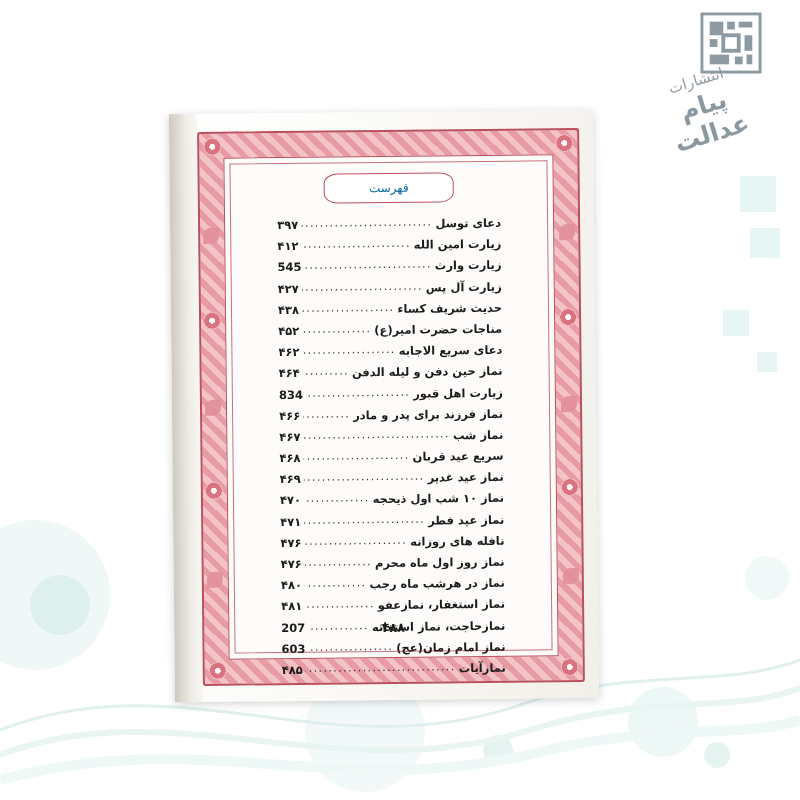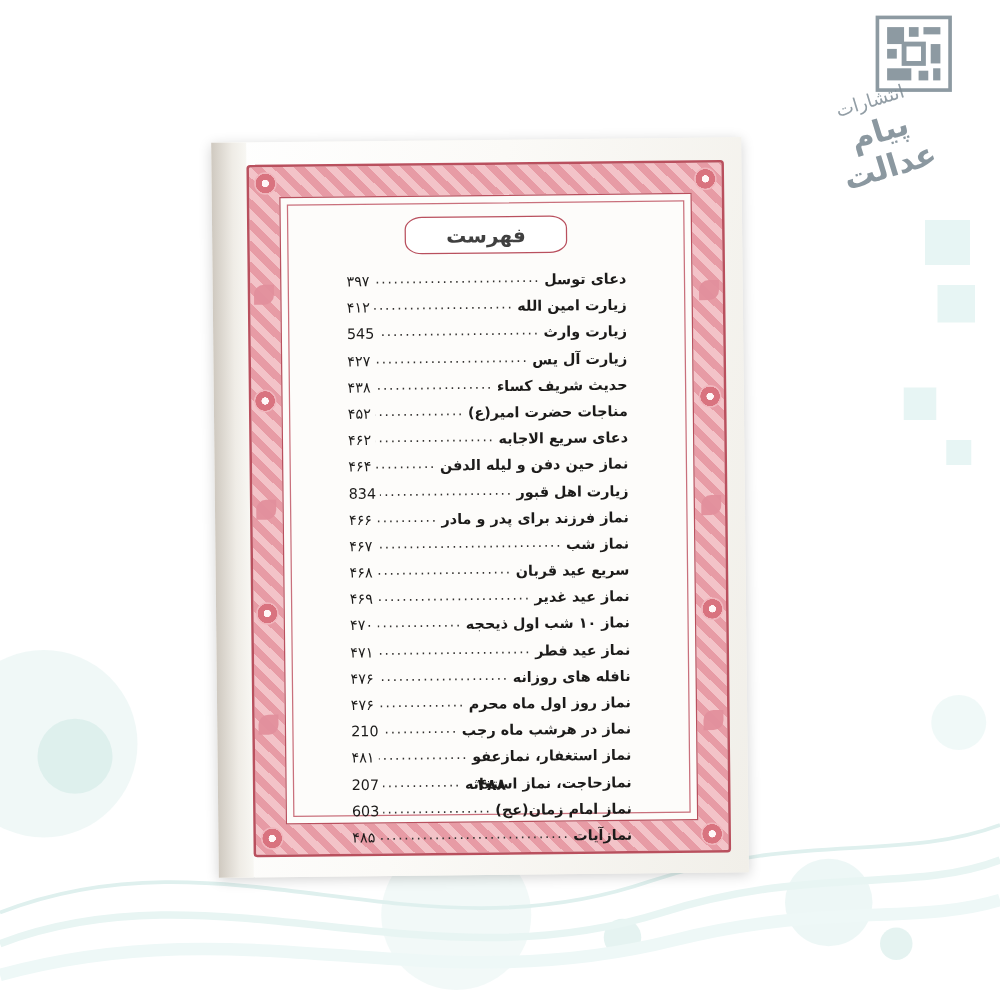--- a/index.html
+++ b/index.html
@@ -179,23 +179,23 @@
     height: 28px;
     background: #ffffff;
     border: 1.5px solid #b9505e;
     border-radius: 14px / 10px;
     display: flex;
     align-items: center;
     justify-content: center;
   }
   .cartouche span {
     font-family: "DejaVu Sans", sans-serif;
-    font-size: 16px;
-    color: #404040;
-    font-weight: bold;
+    font-size: 12px;
+    color: #0369a1;
+    font-weight: normal;
   }
 
   
   .toc {
     position: absolute;
     left: 52px;
     right: 52px;
     top: 60px;
     bottom: 54px;
     direction: rtl;
@@ -220,21 +220,21 @@
     margin: 0 3px;
     overflow: hidden;
     line-height: 1;
     color: #33312f;
     font-size: 11px;
     letter-spacing: 1.4px;
     transform: translateY(-2px);
   }
   .toc-page {
     flex: 0 0 auto;
-    font-weight: normal;
+    font-weight: bold;
     direction: ltr;
     unicode-bidi: embed;
   }
 
   .folio {
     position: absolute;
     left: 0;
     right: 0;
     bottom: 22px;
     text-align: center;
@@ -397,21 +397,21 @@
               <span class="toc-page">۴۷۶</span>
             </div>
             <div class="toc-row">
               <span class="toc-title">نماز روز اول ماه محرم</span>
               <span class="toc-dots">..............................................................................</span>
               <span class="toc-page">۴۷۶</span>
             </div>
             <div class="toc-row">
               <span class="toc-title">نماز در هرشب ماه رجب</span>
               <span class="toc-dots">..............................................................................</span>
-              <span class="toc-page">210</span>
+              <span class="toc-page">۴۸۰</span>
             </div>
             <div class="toc-row">
               <span class="toc-title">نماز استغفار، نمازعفو</span>
               <span class="toc-dots">..............................................................................</span>
               <span class="toc-page">۴۸۱</span>
             </div>
             <div class="toc-row">
               <span class="toc-title">نمازحاجت، نماز استغاثه</span>
               <span class="toc-dots">..............................................................................</span>
               <span class="toc-page">207</span>

